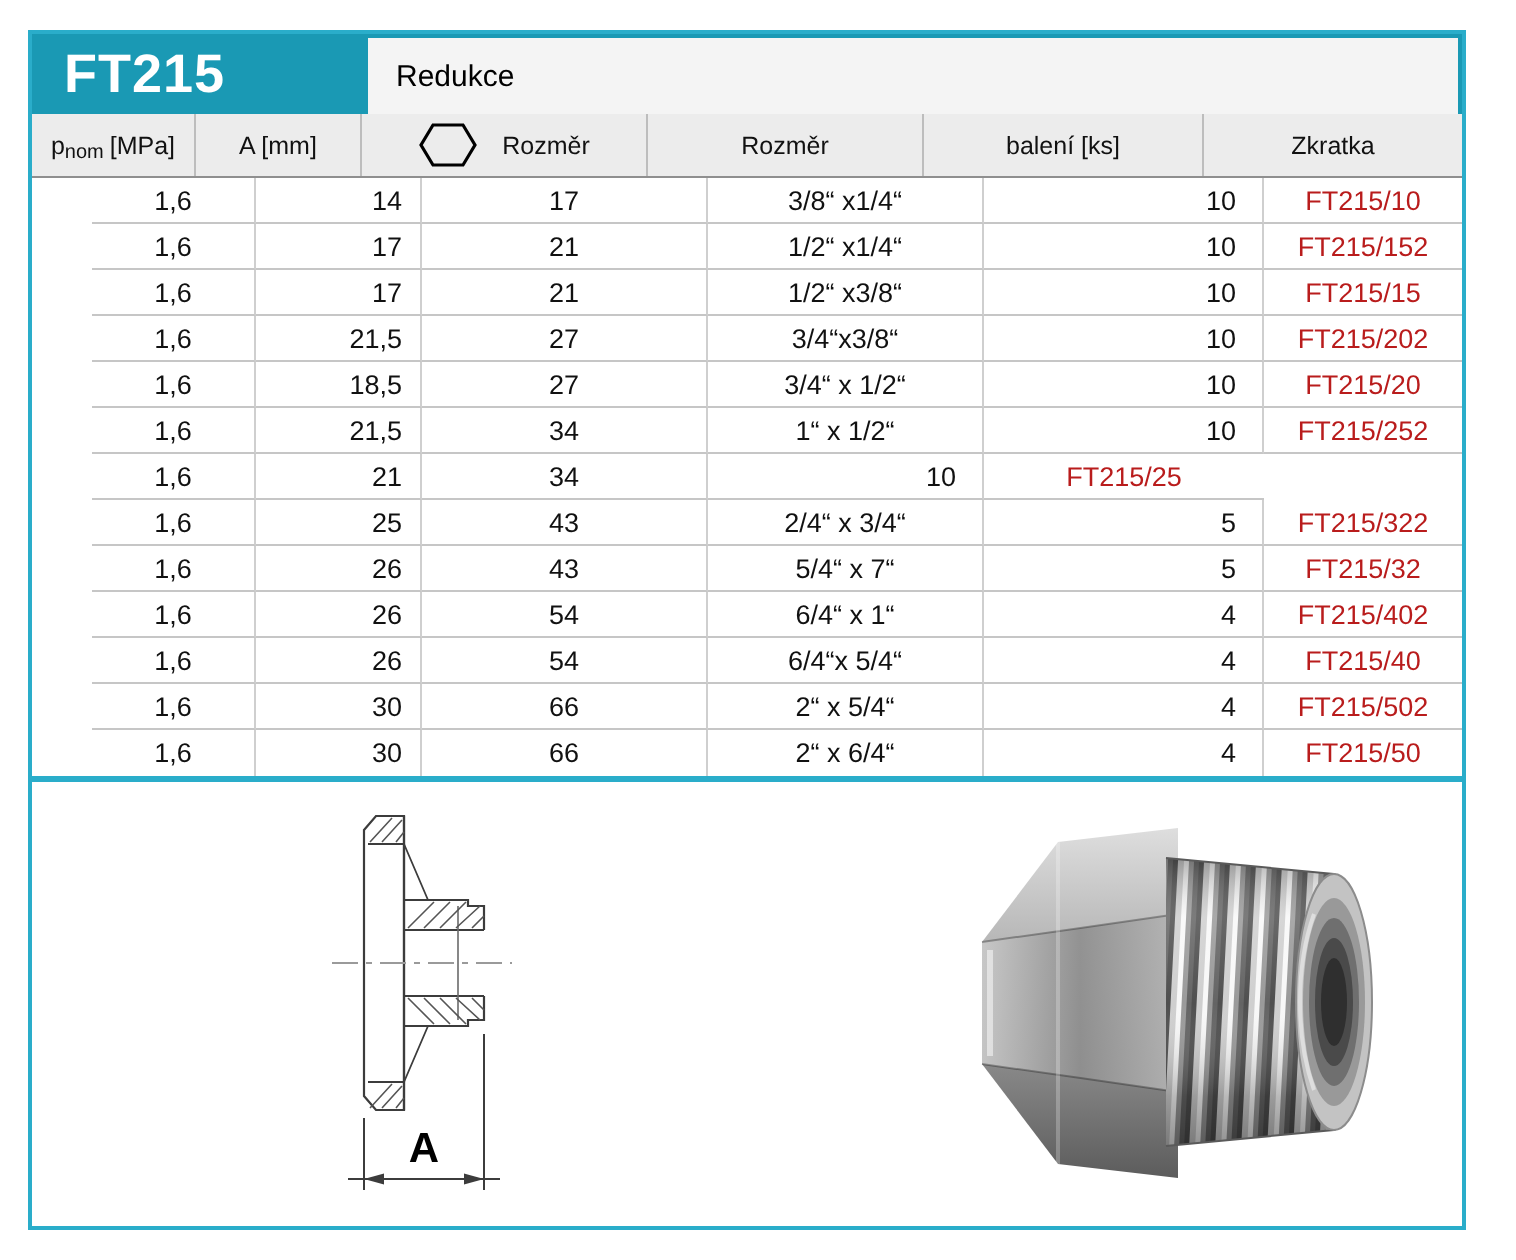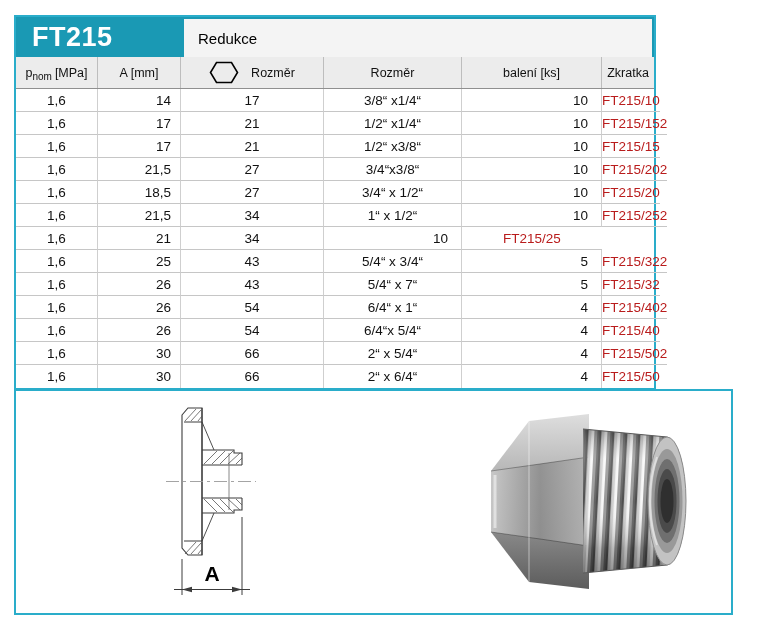--- a/index.html
+++ b/index.html
@@ -1,19 +1,19 @@
 <!DOCTYPE html>
 <html><head>
 <meta charset="utf-8">
 <style>
   html,body{margin:0;padding:0;background:#ffffff;}
   body{width:758px;height:630px;font-family:"Liberation Sans",sans-serif;color:#111;position:relative;overflow:hidden;}
 
   .table-box{
-    position:absolute;left:14px;top:15px;width:642px;
+    position:absolute;left:14px;top:15px;width:719px;
     border:2px solid #2aadca;background:#fff;box-sizing:border-box;
   }
   .header-band{display:flex;height:40px;background:#1a99b4;}
   .brand{
     width:168px;display:flex;align-items:center;padding-left:16px;
     color:#fff;font-size:27px;font-weight:bold;letter-spacing:.5px;box-sizing:border-box;
   }
   .product-title{
     flex:1;background:#f4f4f4;margin:2px 2px 0 0;
     display:flex;align-items:center;padding-left:14px;font-size:15px;color:#000000;
@@ -22,21 +22,21 @@
   .grid-row{display:grid;grid-template-columns:82px 83px 143px 138px 140px auto;}
   .thead{height:31px;background:#ececec;border-bottom:1px solid #8f8f8f;}
   .th{
     display:flex;align-items:center;justify-content:center;
     font-size:12.5px;color:#111;border-right:1px solid #bdbdbd;box-sizing:border-box;gap:12px;
   }
   .th:last-child{border-right:none;}
   .sub{font-size:10px;position:relative;top:4px;}
   .unit{margin-left:3px;}
 
-  .row{height:23px;background:#fff;}
+  .row{height:23px;background:#fff;padding-left:30px;}
   .cell{
     display:flex;align-items:center;font-size:13.5px;
     border-right:1px solid #cfcfcf;border-bottom:1px solid #c6c6c6;box-sizing:border-box;
   }
   .cell:last-child{border-right:none;}
   .row:last-child .cell{border-bottom:none;}
   .c-center{justify-content:center;}
   .c-right-a{justify-content:flex-end;padding-right:9px;}
   .c-right-b{justify-content:flex-end;padding-right:13px;text-align:right;}
   .c-link{justify-content:center;color:#b91c1c;cursor:pointer;}
@@ -136,21 +136,21 @@
     <div class="cell c-right-a">21</div>
     <div class="cell c-center">34</div>
     <div class="cell c-right-b">10</div>
     <div class="cell c-link">FT215/25</div>
   </div>
 
   <div class="grid-row row">
     <div class="cell c-center">1,6</div>
     <div class="cell c-right-a">25</div>
     <div class="cell c-center">43</div>
-    <div class="cell c-center">5/4“ x 3/4“</div>
+    <div class="cell c-center">2/4“ x 3/4“</div>
     <div class="cell c-right-b">5</div>
     <div class="cell c-link">FT215/322</div>
   </div>
 
   <div class="grid-row row">
     <div class="cell c-center">1,6</div>
     <div class="cell c-right-a">26</div>
     <div class="cell c-center">43</div>
     <div class="cell c-center">5/4“ x 7“</div>
     <div class="cell c-right-b">5</div>

